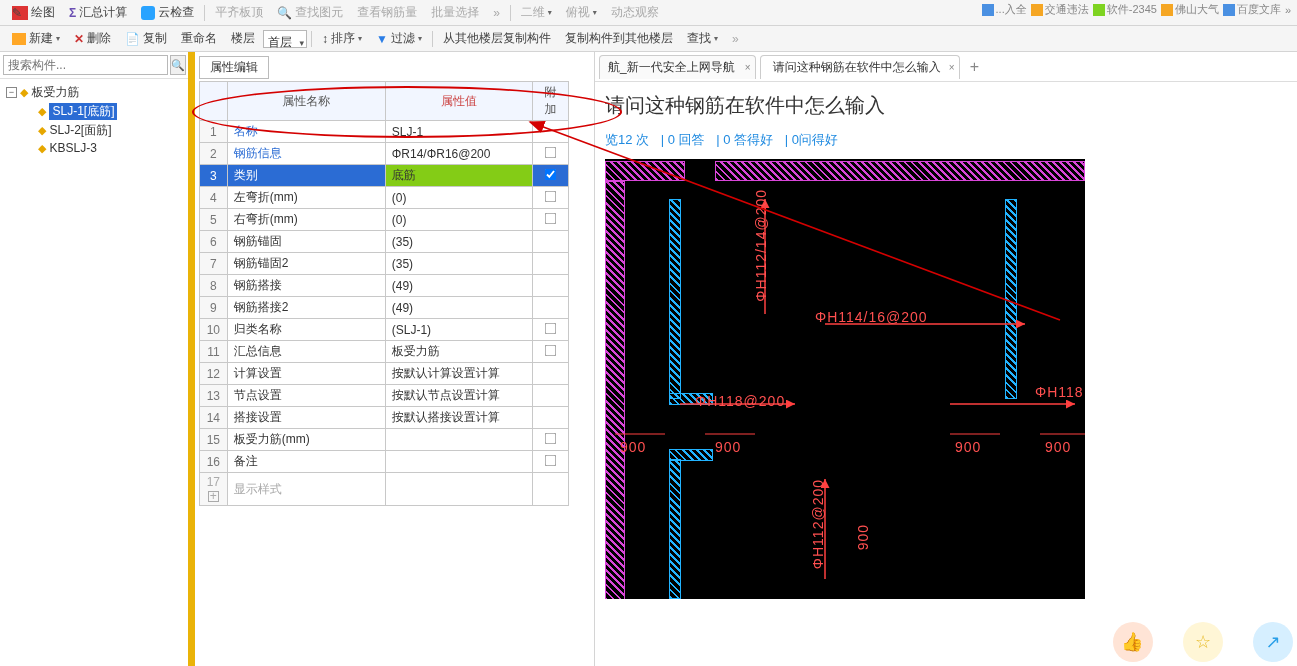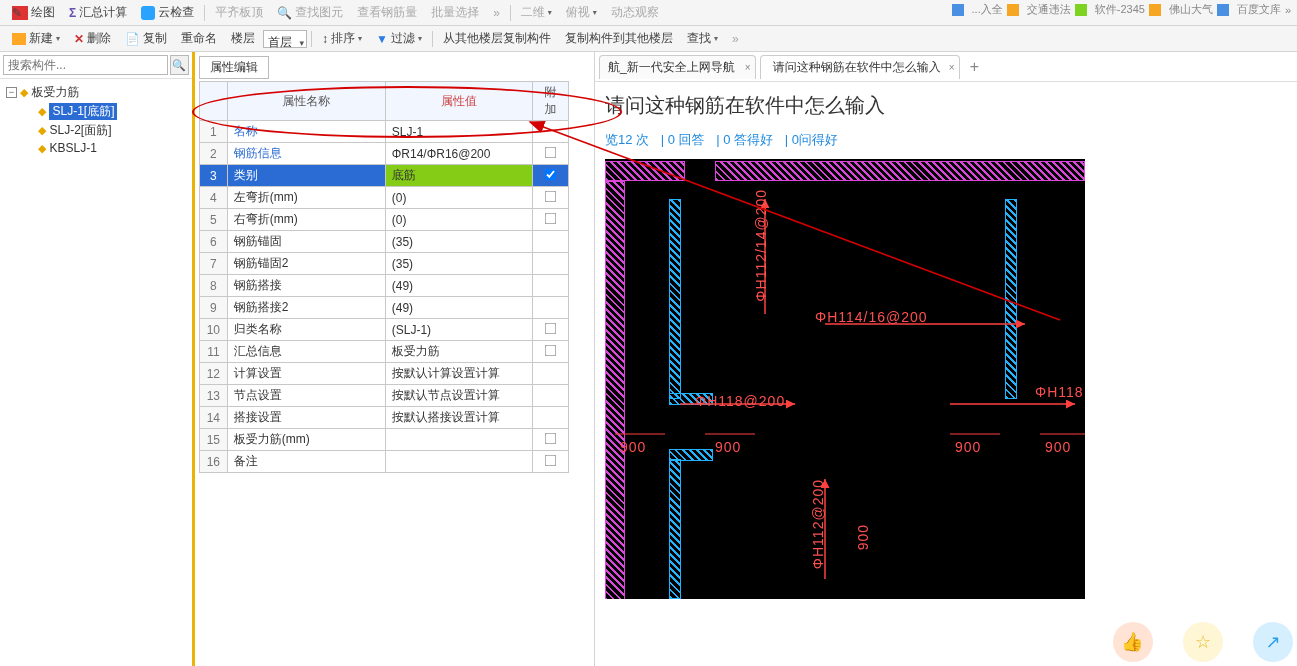--- a/index.html
+++ b/index.html
@@ -8,21 +8,21 @@
   .toolbar .btn { display: inline-flex; align-items: center; gap: 3px; padding: 2px 6px; font-size: 12px; color: #444; cursor: pointer; white-space: nowrap;}
   .toolbar .btn.disabled { color: #aaa; }
   .toolbar .sep { width: 1px; height: 16px; background: #ccc; margin: 0 2px;}
   .toolbar .icon { display:inline-block; width:14px; height:14px; }
   .icon-x { color:#c33; font-weight:bold;}
   .down-arrow { font-size:8px; color:#666;}
   .toolbar select, .toolbar .combo { font-size:12px; height:18px; border:1px solid #b8b8b8;}
   .toolbar .combo { background:#fff; padding:8px 14px 0 4px; position:relative; min-width:44px; display:inline-flex; align-items:center;}
   .toolbar .combo::after { content:"▾"; position:absolute; right:2px; font-size:9px; color:#555;}
   .main { display:flex; height: calc(100% - 52px); }
-  .left-pane { width:195px; border-right:3px solid #eab308; display:flex; flex-direction:column;}
+  .left-pane { width:195px; border-right:7px solid #eab308; display:flex; flex-direction:column;}
   .search-row { display:flex; border-bottom:1px solid #e0e0e0; padding:3px; gap:2px;}
   .search-row input { flex:1; border:1px solid #b8b8b8; padding:2px 4px; font-size:12px; height:20px;}
   .search-row .go { width:22px; height:20px; border:1px solid #b8b8b8; background:#f0f0f0; font-size:11px; color:#888;}
   .tree { padding:4px 2px; font-size:12px;}
   .tree-item { display:flex; align-items:center; gap:3px; padding:1px 0 1px 4px; cursor:pointer;}
   .tree-item .exp { width:11px; height:11px; border:1px solid #888; font-size:9px; line-height:9px; text-align:center; color:#555; background:#fff;}
   .tree-item .bullet { color:#e6a700; font-size:11px;}
   .tree-children { margin-left:36px;}
   .tree-children .tree-item { padding-left:0;}
   .tree-item.sel span.label { background:#2b6cd4; color:#fff; padding:0 3px;}
@@ -62,21 +62,21 @@
   .cad .vblock2 { position:absolute; width:12px; background:repeating-linear-gradient(45deg,#22b3ff 0 2px, transparent 2px 5px); border:1px solid #22b3ff;}
   .cad .label { position:absolute; color:#ff5050; font-size:14px; letter-spacing:1px;}
   .cad .label.vert { writing-mode:vertical-rl; transform:rotate(180deg);}
   .cad svg { position:absolute; left:0; top:0; }
   .foot-icons { position:absolute; bottom:4px; right:4px; display:flex; gap:30px;}
   .foot-icons .circ { width:40px; height:40px; border-radius:50%; display:flex; align-items:center; justify-content:center; font-size:18px; }
   .c1 { background:#ffe4d6; color:#f47a2a;}
   .c2 { background:#fff6d6; color:#e8bc2a;}
   .c3 { background:#d6efff; color:#2a9fe8;}
   .top-smalltabs { position:absolute; top:0; right:0; display:flex; gap:4px; padding:2px 6px 0 0; font-size:11px; color:#888;}
-  .top-smalltabs span { display:flex; align-items:center; gap:8px;}
+  .top-smalltabs span { display:flex; align-items:center; gap:2px;}
   .top-smalltabs .sico { width:12px;height:12px;display:inline-block;background:#f5a623;}
   .top-smalltabs .sico.b { background:#4a90e2;}
   .top-smalltabs .sico.g { background:#7ed321;}
 </style>
 </head>
 <body>
 
 <div class="top-smalltabs">
   <span>
       <i class="sico b"></i>
@@ -194,21 +194,21 @@
         <div class="tree-item sel">
           <span class="bullet">◆</span>
           <span class="label">SLJ-1[底筋]</span>
         </div>
         <div class="tree-item">
           <span class="bullet">◆</span>
           <span class="label">SLJ-2[面筋]</span>
         </div>
         <div class="tree-item">
           <span class="bullet">◆</span>
-          <span class="label">KBSLJ-1</span>
+          <span class="label">KBSLJ-3</span>
         </div>
       </div>
     </div>
   </div>
 
   <div class="mid-pane">
     <div class="prop-tab">属性编辑</div>
     <table class="prop">
       <thead>
         <tr>
@@ -307,20 +307,26 @@
             <td class="idx">15</td>
             <td class="name">板受力筋(mm)</td>
             <td class="val"></td>
             <td class="chk"><input type="checkbox" style=""></td>
           </tr>
           <tr>
             <td class="idx">16</td>
             <td class="name">备注</td>
             <td class="val"></td>
             <td class="chk"><input type="checkbox" style=""></td>
+          </tr>
+          <tr class="last">
+            <td class="idx">17 <span class="plus">+</span></td>
+            <td class="name">显示样式</td>
+            <td class="val"></td>
+            <td class="chk"></td>
           </tr>
         </tbody>
     </table>
   </div>
 
   <div class="right-pane">
     <div class="brow-tabs">
       <div class="brow-tab">
         <span>航_新一代安全上网导航</span>
         <span class="cls">×</span>

